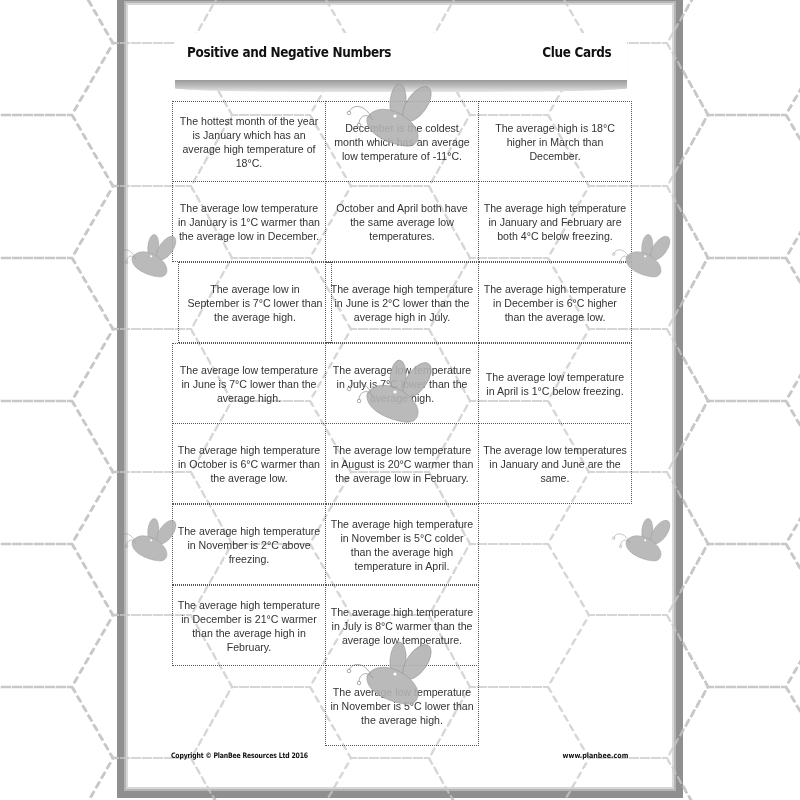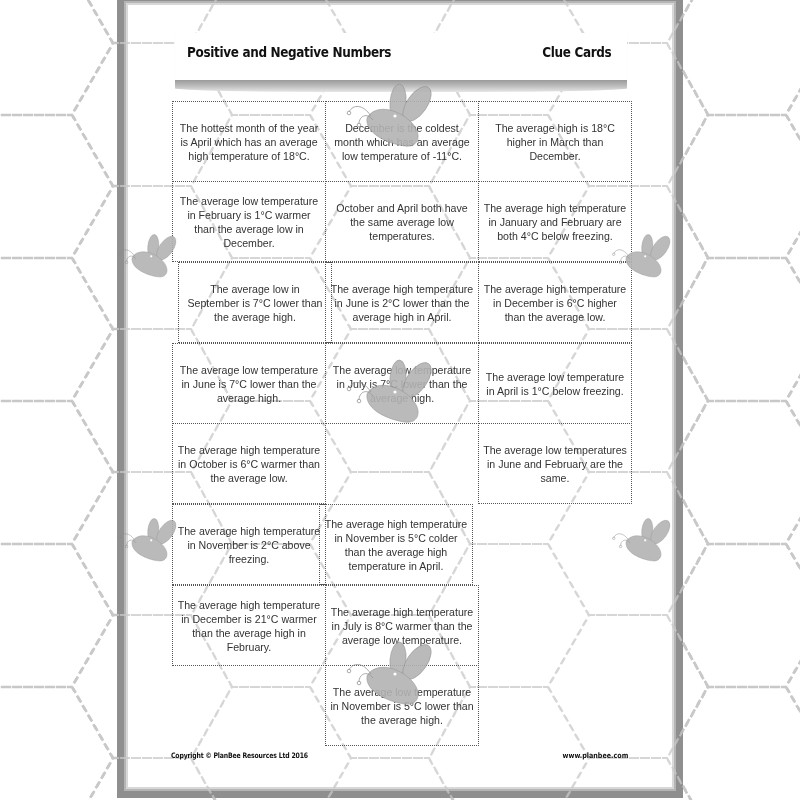--- a/index.html
+++ b/index.html
@@ -73,70 +73,73 @@
     <path d="M-363.0,-386.0 L-285.0,-386.0 L-244.0,-314.5 L-285.0,-243.0 L-363.0,-243.0 L-404.0,-314.5 Z M-363.0,-243.0 L-285.0,-243.0 L-244.0,-171.5 L-285.0,-100.0 L-363.0,-100.0 L-404.0,-171.5 Z M-363.0,-100.0 L-285.0,-100.0 L-244.0,-28.5 L-285.0,43.0 L-363.0,43.0 L-404.0,-28.5 Z M-363.0,43.0 L-285.0,43.0 L-244.0,114.5 L-285.0,186.0 L-363.0,186.0 L-404.0,114.5 Z M-363.0,186.0 L-285.0,186.0 L-244.0,257.5 L-285.0,329.0 L-363.0,329.0 L-404.0,257.5 Z M-363.0,329.0 L-285.0,329.0 L-244.0,400.5 L-285.0,472.0 L-363.0,472.0 L-404.0,400.5 Z M-363.0,472.0 L-285.0,472.0 L-244.0,543.5 L-285.0,615.0 L-363.0,615.0 L-404.0,543.5 Z M-363.0,615.0 L-285.0,615.0 L-244.0,686.5 L-285.0,758.0 L-363.0,758.0 L-404.0,686.5 Z M-363.0,758.0 L-285.0,758.0 L-244.0,829.5 L-285.0,901.0 L-363.0,901.0 L-404.0,829.5 Z M-363.0,901.0 L-285.0,901.0 L-244.0,972.5 L-285.0,1044.0 L-363.0,1044.0 L-404.0,972.5 Z M-363.0,1044.0 L-285.0,1044.0 L-244.0,1115.5 L-285.0,1187.0 L-363.0,1187.0 L-404.0,1115.5 Z M-244.0,-314.0 L-166.0,-314.0 L-125.0,-242.5 L-166.0,-171.0 L-244.0,-171.0 L-285.0,-242.5 Z M-244.0,-171.0 L-166.0,-171.0 L-125.0,-99.5 L-166.0,-28.0 L-244.0,-28.0 L-285.0,-99.5 Z M-244.0,-28.0 L-166.0,-28.0 L-125.0,43.5 L-166.0,115.0 L-244.0,115.0 L-285.0,43.5 Z M-244.0,115.0 L-166.0,115.0 L-125.0,186.5 L-166.0,258.0 L-244.0,258.0 L-285.0,186.5 Z M-244.0,258.0 L-166.0,258.0 L-125.0,329.5 L-166.0,401.0 L-244.0,401.0 L-285.0,329.5 Z M-244.0,401.0 L-166.0,401.0 L-125.0,472.5 L-166.0,544.0 L-244.0,544.0 L-285.0,472.5 Z M-244.0,544.0 L-166.0,544.0 L-125.0,615.5 L-166.0,687.0 L-244.0,687.0 L-285.0,615.5 Z M-244.0,687.0 L-166.0,687.0 L-125.0,758.5 L-166.0,830.0 L-244.0,830.0 L-285.0,758.5 Z M-244.0,830.0 L-166.0,830.0 L-125.0,901.5 L-166.0,973.0 L-244.0,973.0 L-285.0,901.5 Z M-244.0,973.0 L-166.0,973.0 L-125.0,1044.5 L-166.0,1116.0 L-244.0,1116.0 L-285.0,1044.5 Z M-244.0,1116.0 L-166.0,1116.0 L-125.0,1187.5 L-166.0,1259.0 L-244.0,1259.0 L-285.0,1187.5 Z M-125.0,-386.0 L-47.0,-386.0 L-6.0,-314.5 L-47.0,-243.0 L-125.0,-243.0 L-166.0,-314.5 Z M-125.0,-243.0 L-47.0,-243.0 L-6.0,-171.5 L-47.0,-100.0 L-125.0,-100.0 L-166.0,-171.5 Z M-125.0,-100.0 L-47.0,-100.0 L-6.0,-28.5 L-47.0,43.0 L-125.0,43.0 L-166.0,-28.5 Z M-125.0,43.0 L-47.0,43.0 L-6.0,114.5 L-47.0,186.0 L-125.0,186.0 L-166.0,114.5 Z M-125.0,186.0 L-47.0,186.0 L-6.0,257.5 L-47.0,329.0 L-125.0,329.0 L-166.0,257.5 Z M-125.0,329.0 L-47.0,329.0 L-6.0,400.5 L-47.0,472.0 L-125.0,472.0 L-166.0,400.5 Z M-125.0,472.0 L-47.0,472.0 L-6.0,543.5 L-47.0,615.0 L-125.0,615.0 L-166.0,543.5 Z M-125.0,615.0 L-47.0,615.0 L-6.0,686.5 L-47.0,758.0 L-125.0,758.0 L-166.0,686.5 Z M-125.0,758.0 L-47.0,758.0 L-6.0,829.5 L-47.0,901.0 L-125.0,901.0 L-166.0,829.5 Z M-125.0,901.0 L-47.0,901.0 L-6.0,972.5 L-47.0,1044.0 L-125.0,1044.0 L-166.0,972.5 Z M-125.0,1044.0 L-47.0,1044.0 L-6.0,1115.5 L-47.0,1187.0 L-125.0,1187.0 L-166.0,1115.5 Z M-6.0,-314.0 L72.0,-314.0 L113.0,-242.5 L72.0,-171.0 L-6.0,-171.0 L-47.0,-242.5 Z M-6.0,-171.0 L72.0,-171.0 L113.0,-99.5 L72.0,-28.0 L-6.0,-28.0 L-47.0,-99.5 Z M-6.0,-28.0 L72.0,-28.0 L113.0,43.5 L72.0,115.0 L-6.0,115.0 L-47.0,43.5 Z M-6.0,115.0 L72.0,115.0 L113.0,186.5 L72.0,258.0 L-6.0,258.0 L-47.0,186.5 Z M-6.0,258.0 L72.0,258.0 L113.0,329.5 L72.0,401.0 L-6.0,401.0 L-47.0,329.5 Z M-6.0,401.0 L72.0,401.0 L113.0,472.5 L72.0,544.0 L-6.0,544.0 L-47.0,472.5 Z M-6.0,544.0 L72.0,544.0 L113.0,615.5 L72.0,687.0 L-6.0,687.0 L-47.0,615.5 Z M-6.0,687.0 L72.0,687.0 L113.0,758.5 L72.0,830.0 L-6.0,830.0 L-47.0,758.5 Z M-6.0,830.0 L72.0,830.0 L113.0,901.5 L72.0,973.0 L-6.0,973.0 L-47.0,901.5 Z M-6.0,973.0 L72.0,973.0 L113.0,1044.5 L72.0,1116.0 L-6.0,1116.0 L-47.0,1044.5 Z M-6.0,1116.0 L72.0,1116.0 L113.0,1187.5 L72.0,1259.0 L-6.0,1259.0 L-47.0,1187.5 Z M113.0,-386.0 L191.0,-386.0 L232.0,-314.5 L191.0,-243.0 L113.0,-243.0 L72.0,-314.5 Z M113.0,-243.0 L191.0,-243.0 L232.0,-171.5 L191.0,-100.0 L113.0,-100.0 L72.0,-171.5 Z M113.0,-100.0 L191.0,-100.0 L232.0,-28.5 L191.0,43.0 L113.0,43.0 L72.0,-28.5 Z M113.0,43.0 L191.0,43.0 L232.0,114.5 L191.0,186.0 L113.0,186.0 L72.0,114.5 Z M113.0,186.0 L191.0,186.0 L232.0,257.5 L191.0,329.0 L113.0,329.0 L72.0,257.5 Z M113.0,329.0 L191.0,329.0 L232.0,400.5 L191.0,472.0 L113.0,472.0 L72.0,400.5 Z M113.0,472.0 L191.0,472.0 L232.0,543.5 L191.0,615.0 L113.0,615.0 L72.0,543.5 Z M113.0,615.0 L191.0,615.0 L232.0,686.5 L191.0,758.0 L113.0,758.0 L72.0,686.5 Z M113.0,758.0 L191.0,758.0 L232.0,829.5 L191.0,901.0 L113.0,901.0 L72.0,829.5 Z M113.0,901.0 L191.0,901.0 L232.0,972.5 L191.0,1044.0 L113.0,1044.0 L72.0,972.5 Z M113.0,1044.0 L191.0,1044.0 L232.0,1115.5 L191.0,1187.0 L113.0,1187.0 L72.0,1115.5 Z M232.0,-314.0 L310.0,-314.0 L351.0,-242.5 L310.0,-171.0 L232.0,-171.0 L191.0,-242.5 Z M232.0,-171.0 L310.0,-171.0 L351.0,-99.5 L310.0,-28.0 L232.0,-28.0 L191.0,-99.5 Z M232.0,-28.0 L310.0,-28.0 L351.0,43.5 L310.0,115.0 L232.0,115.0 L191.0,43.5 Z M232.0,115.0 L310.0,115.0 L351.0,186.5 L310.0,258.0 L232.0,258.0 L191.0,186.5 Z M232.0,258.0 L310.0,258.0 L351.0,329.5 L310.0,401.0 L232.0,401.0 L191.0,329.5 Z M232.0,401.0 L310.0,401.0 L351.0,472.5 L310.0,544.0 L232.0,544.0 L191.0,472.5 Z M232.0,544.0 L310.0,544.0 L351.0,615.5 L310.0,687.0 L232.0,687.0 L191.0,615.5 Z M232.0,687.0 L310.0,687.0 L351.0,758.5 L310.0,830.0 L232.0,830.0 L191.0,758.5 Z M232.0,830.0 L310.0,830.0 L351.0,901.5 L310.0,973.0 L232.0,973.0 L191.0,901.5 Z M232.0,973.0 L310.0,973.0 L351.0,1044.5 L310.0,1116.0 L232.0,1116.0 L191.0,1044.5 Z M232.0,1116.0 L310.0,1116.0 L351.0,1187.5 L310.0,1259.0 L232.0,1259.0 L191.0,1187.5 Z M351.0,-386.0 L429.0,-386.0 L470.0,-314.5 L429.0,-243.0 L351.0,-243.0 L310.0,-314.5 Z M351.0,-243.0 L429.0,-243.0 L470.0,-171.5 L429.0,-100.0 L351.0,-100.0 L310.0,-171.5 Z M351.0,-100.0 L429.0,-100.0 L470.0,-28.5 L429.0,43.0 L351.0,43.0 L310.0,-28.5 Z M351.0,43.0 L429.0,43.0 L470.0,114.5 L429.0,186.0 L351.0,186.0 L310.0,114.5 Z M351.0,186.0 L429.0,186.0 L470.0,257.5 L429.0,329.0 L351.0,329.0 L310.0,257.5 Z M351.0,329.0 L429.0,329.0 L470.0,400.5 L429.0,472.0 L351.0,472.0 L310.0,400.5 Z M351.0,472.0 L429.0,472.0 L470.0,543.5 L429.0,615.0 L351.0,615.0 L310.0,543.5 Z M351.0,615.0 L429.0,615.0 L470.0,686.5 L429.0,758.0 L351.0,758.0 L310.0,686.5 Z M351.0,758.0 L429.0,758.0 L470.0,829.5 L429.0,901.0 L351.0,901.0 L310.0,829.5 Z M351.0,901.0 L429.0,901.0 L470.0,972.5 L429.0,1044.0 L351.0,1044.0 L310.0,972.5 Z M351.0,1044.0 L429.0,1044.0 L470.0,1115.5 L429.0,1187.0 L351.0,1187.0 L310.0,1115.5 Z M470.0,-314.0 L548.0,-314.0 L589.0,-242.5 L548.0,-171.0 L470.0,-171.0 L429.0,-242.5 Z M470.0,-171.0 L548.0,-171.0 L589.0,-99.5 L548.0,-28.0 L470.0,-28.0 L429.0,-99.5 Z M470.0,-28.0 L548.0,-28.0 L589.0,43.5 L548.0,115.0 L470.0,115.0 L429.0,43.5 Z M470.0,115.0 L548.0,115.0 L589.0,186.5 L548.0,258.0 L470.0,258.0 L429.0,186.5 Z M470.0,258.0 L548.0,258.0 L589.0,329.5 L548.0,401.0 L470.0,401.0 L429.0,329.5 Z M470.0,401.0 L548.0,401.0 L589.0,472.5 L548.0,544.0 L470.0,544.0 L429.0,472.5 Z M470.0,544.0 L548.0,544.0 L589.0,615.5 L548.0,687.0 L470.0,687.0 L429.0,615.5 Z M470.0,687.0 L548.0,687.0 L589.0,758.5 L548.0,830.0 L470.0,830.0 L429.0,758.5 Z M470.0,830.0 L548.0,830.0 L589.0,901.5 L548.0,973.0 L470.0,973.0 L429.0,901.5 Z M470.0,973.0 L548.0,973.0 L589.0,1044.5 L548.0,1116.0 L470.0,1116.0 L429.0,1044.5 Z M470.0,1116.0 L548.0,1116.0 L589.0,1187.5 L548.0,1259.0 L470.0,1259.0 L429.0,1187.5 Z M589.0,-386.0 L667.0,-386.0 L708.0,-314.5 L667.0,-243.0 L589.0,-243.0 L548.0,-314.5 Z M589.0,-243.0 L667.0,-243.0 L708.0,-171.5 L667.0,-100.0 L589.0,-100.0 L548.0,-171.5 Z M589.0,-100.0 L667.0,-100.0 L708.0,-28.5 L667.0,43.0 L589.0,43.0 L548.0,-28.5 Z M589.0,43.0 L667.0,43.0 L708.0,114.5 L667.0,186.0 L589.0,186.0 L548.0,114.5 Z M589.0,186.0 L667.0,186.0 L708.0,257.5 L667.0,329.0 L589.0,329.0 L548.0,257.5 Z M589.0,329.0 L667.0,329.0 L708.0,400.5 L667.0,472.0 L589.0,472.0 L548.0,400.5 Z M589.0,472.0 L667.0,472.0 L708.0,543.5 L667.0,615.0 L589.0,615.0 L548.0,543.5 Z M589.0,615.0 L667.0,615.0 L708.0,686.5 L667.0,758.0 L589.0,758.0 L548.0,686.5 Z M589.0,758.0 L667.0,758.0 L708.0,829.5 L667.0,901.0 L589.0,901.0 L548.0,829.5 Z M589.0,901.0 L667.0,901.0 L708.0,972.5 L667.0,1044.0 L589.0,1044.0 L548.0,972.5 Z M589.0,1044.0 L667.0,1044.0 L708.0,1115.5 L667.0,1187.0 L589.0,1187.0 L548.0,1115.5 Z M708.0,-314.0 L786.0,-314.0 L827.0,-242.5 L786.0,-171.0 L708.0,-171.0 L667.0,-242.5 Z M708.0,-171.0 L786.0,-171.0 L827.0,-99.5 L786.0,-28.0 L708.0,-28.0 L667.0,-99.5 Z M708.0,-28.0 L786.0,-28.0 L827.0,43.5 L786.0,115.0 L708.0,115.0 L667.0,43.5 Z M708.0,115.0 L786.0,115.0 L827.0,186.5 L786.0,258.0 L708.0,258.0 L667.0,186.5 Z M708.0,258.0 L786.0,258.0 L827.0,329.5 L786.0,401.0 L708.0,401.0 L667.0,329.5 Z M708.0,401.0 L786.0,401.0 L827.0,472.5 L786.0,544.0 L708.0,544.0 L667.0,472.5 Z M708.0,544.0 L786.0,544.0 L827.0,615.5 L786.0,687.0 L708.0,687.0 L667.0,615.5 Z M708.0,687.0 L786.0,687.0 L827.0,758.5 L786.0,830.0 L708.0,830.0 L667.0,758.5 Z M708.0,830.0 L786.0,830.0 L827.0,901.5 L786.0,973.0 L708.0,973.0 L667.0,901.5 Z M708.0,973.0 L786.0,973.0 L827.0,1044.5 L786.0,1116.0 L708.0,1116.0 L667.0,1044.5 Z M708.0,1116.0 L786.0,1116.0 L827.0,1187.5 L786.0,1259.0 L708.0,1259.0 L667.0,1187.5 Z M827.0,-386.0 L905.0,-386.0 L946.0,-314.5 L905.0,-243.0 L827.0,-243.0 L786.0,-314.5 Z M827.0,-243.0 L905.0,-243.0 L946.0,-171.5 L905.0,-100.0 L827.0,-100.0 L786.0,-171.5 Z M827.0,-100.0 L905.0,-100.0 L946.0,-28.5 L905.0,43.0 L827.0,43.0 L786.0,-28.5 Z M827.0,43.0 L905.0,43.0 L946.0,114.5 L905.0,186.0 L827.0,186.0 L786.0,114.5 Z M827.0,186.0 L905.0,186.0 L946.0,257.5 L905.0,329.0 L827.0,329.0 L786.0,257.5 Z M827.0,329.0 L905.0,329.0 L946.0,400.5 L905.0,472.0 L827.0,472.0 L786.0,400.5 Z M827.0,472.0 L905.0,472.0 L946.0,543.5 L905.0,615.0 L827.0,615.0 L786.0,543.5 Z M827.0,615.0 L905.0,615.0 L946.0,686.5 L905.0,758.0 L827.0,758.0 L786.0,686.5 Z M827.0,758.0 L905.0,758.0 L946.0,829.5 L905.0,901.0 L827.0,901.0 L786.0,829.5 Z M827.0,901.0 L905.0,901.0 L946.0,972.5 L905.0,1044.0 L827.0,1044.0 L786.0,972.5 Z M827.0,1044.0 L905.0,1044.0 L946.0,1115.5 L905.0,1187.0 L827.0,1187.0 L786.0,1115.5 Z M946.0,-314.0 L1024.0,-314.0 L1065.0,-242.5 L1024.0,-171.0 L946.0,-171.0 L905.0,-242.5 Z M946.0,-171.0 L1024.0,-171.0 L1065.0,-99.5 L1024.0,-28.0 L946.0,-28.0 L905.0,-99.5 Z M946.0,-28.0 L1024.0,-28.0 L1065.0,43.5 L1024.0,115.0 L946.0,115.0 L905.0,43.5 Z M946.0,115.0 L1024.0,115.0 L1065.0,186.5 L1024.0,258.0 L946.0,258.0 L905.0,186.5 Z M946.0,258.0 L1024.0,258.0 L1065.0,329.5 L1024.0,401.0 L946.0,401.0 L905.0,329.5 Z M946.0,401.0 L1024.0,401.0 L1065.0,472.5 L1024.0,544.0 L946.0,544.0 L905.0,472.5 Z M946.0,544.0 L1024.0,544.0 L1065.0,615.5 L1024.0,687.0 L946.0,687.0 L905.0,615.5 Z M946.0,687.0 L1024.0,687.0 L1065.0,758.5 L1024.0,830.0 L946.0,830.0 L905.0,758.5 Z M946.0,830.0 L1024.0,830.0 L1065.0,901.5 L1024.0,973.0 L946.0,973.0 L905.0,901.5 Z M946.0,973.0 L1024.0,973.0 L1065.0,1044.5 L1024.0,1116.0 L946.0,1116.0 L905.0,1044.5 Z M946.0,1116.0 L1024.0,1116.0 L1065.0,1187.5 L1024.0,1259.0 L946.0,1259.0 L905.0,1187.5 Z M1065.0,-386.0 L1143.0,-386.0 L1184.0,-314.5 L1143.0,-243.0 L1065.0,-243.0 L1024.0,-314.5 Z M1065.0,-243.0 L1143.0,-243.0 L1184.0,-171.5 L1143.0,-100.0 L1065.0,-100.0 L1024.0,-171.5 Z M1065.0,-100.0 L1143.0,-100.0 L1184.0,-28.5 L1143.0,43.0 L1065.0,43.0 L1024.0,-28.5 Z M1065.0,43.0 L1143.0,43.0 L1184.0,114.5 L1143.0,186.0 L1065.0,186.0 L1024.0,114.5 Z M1065.0,186.0 L1143.0,186.0 L1184.0,257.5 L1143.0,329.0 L1065.0,329.0 L1024.0,257.5 Z M1065.0,329.0 L1143.0,329.0 L1184.0,400.5 L1143.0,472.0 L1065.0,472.0 L1024.0,400.5 Z M1065.0,472.0 L1143.0,472.0 L1184.0,543.5 L1143.0,615.0 L1065.0,615.0 L1024.0,543.5 Z M1065.0,615.0 L1143.0,615.0 L1184.0,686.5 L1143.0,758.0 L1065.0,758.0 L1024.0,686.5 Z M1065.0,758.0 L1143.0,758.0 L1184.0,829.5 L1143.0,901.0 L1065.0,901.0 L1024.0,829.5 Z M1065.0,901.0 L1143.0,901.0 L1184.0,972.5 L1143.0,1044.0 L1065.0,1044.0 L1024.0,972.5 Z M1065.0,1044.0 L1143.0,1044.0 L1184.0,1115.5 L1143.0,1187.0 L1065.0,1187.0 L1024.0,1115.5 Z" fill="none" stroke="#c8c8c8" stroke-width="2.2" stroke-dasharray="6 5" opacity="0.75"></path>
   </svg>
 
 <div class="banner"></div>
 <div class="banner-shadow"></div>
 <div class="banner-title">Positive and Negative Numbers</div>
 <div class="banner-label">Clue Cards</div>
 
 <div class="grid">
   <div class="card" style="left:0px;top:0px">
-      <span>The hottest month of the year is April which has an average high temperature of 18°C.</span>
+      <span>The hottest month of the year is January which has an average high temperature of 18°C.</span>
     </div>
   <div class="card" style="left:153px;top:0px">
       <span>December is the coldest month which has an average low temperature of -11°C.</span>
     </div>
   <div class="card" style="left:306px;top:0px">
       <span>The average high is 18°C higher in March than December.</span>
     </div>
 
   <div class="card" style="left:0px;top:80px">
-      <span>The average low temperature in February is 1°C warmer than the average low in December.</span>
+      <span>The average low temperature in January is 1°C warmer than the average low in December.</span>
     </div>
   <div class="card" style="left:153px;top:80px">
       <span>October and April both have the same average low temperatures.</span>
     </div>
   <div class="card" style="left:306px;top:80px">
       <span>The average high temperature in January and February are both 4°C below freezing.</span>
     </div>
 
   <div class="card" style="left:6px;top:161px">
       <span>The average low in September is 7°C lower than the average high.</span>
     </div>
   <div class="card" style="left:153px;top:161px">
-      <span>The average high temperature in June is 2°C lower than the average high in April.</span>
+      <span>The average high temperature in June is 2°C lower than the average high in July.</span>
     </div>
   <div class="card" style="left:306px;top:161px">
       <span>The average high temperature in December is 6°C higher than the average low.</span>
     </div>
 
   <div class="card" style="left:0px;top:242px">
       <span>The average low temperature in June is 7°C lower than the average high.</span>
     </div>
   <div class="card" style="left:153px;top:242px">
       <span>The average low temperature in July is 7°C lower than the average high.</span>
     </div>
   <div class="card" style="left:306px;top:242px">
       <span>The average low temperature in April is 1°C below freezing.</span>
     </div>
 
   <div class="card" style="left:0px;top:322px">
       <span>The average high temperature in October is 6°C warmer than the average low.</span>
     </div>
+  <div class="card" style="left:153px;top:322px">
+      <span>The average low temperature in August is 20°C warmer than the average low in February.</span>
+    </div>
   <div class="card" style="left:306px;top:322px">
-      <span>The average low temperatures in June and February are the same.</span>
+      <span>The average low temperatures in January and June are the same.</span>
     </div>
 
   <div class="card" style="left:0px;top:403px">
       <span>The average high temperature in November is 2°C above freezing.</span>
     </div>
-  <div class="card" style="left:147px;top:403px">
+  <div class="card" style="left:153px;top:403px">
       <span>The average high temperature in November is 5°C colder than the average high temperature in April.</span>
     </div>
 
   <div class="card" style="left:0px;top:484px">
       <span>The average high temperature in December is 21°C warmer than the average high in February.</span>
     </div>
   <div class="card" style="left:153px;top:484px">
       <span>The average high temperature in July is 8°C warmer than the average low temperature.</span>
     </div>
 

